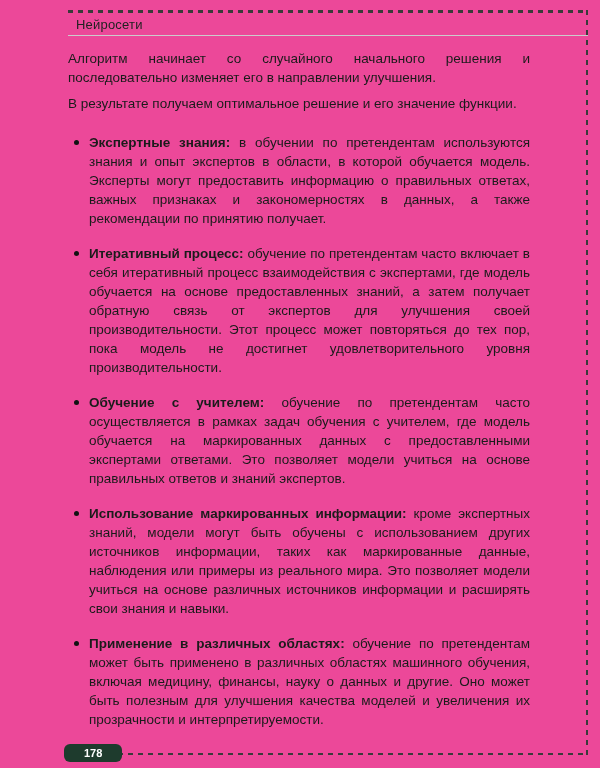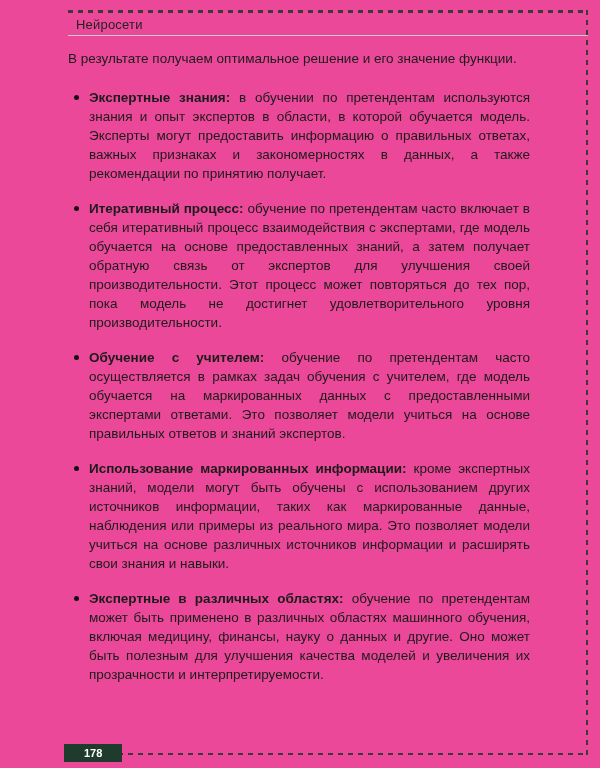--- a/index.html
+++ b/index.html
@@ -85,21 +85,21 @@
   .term {
     font-weight: 700;
   }
   .page-badge {
     position: absolute;
     left: 64px; bottom: 6px;
     min-width: 38px; height: 18px;
     padding: 0 20px;
     box-sizing: border-box;
     background: #1e3b2d;
-    border-radius: 0;
+    border-radius: 6px;
     color: #ffffff;
     font-size: 11px;
     font-weight: 700;
     display: flex;
     align-items: center;
     justify-content: center;
     z-index: 2;
   }
 </style>
 </head>
@@ -108,20 +108,21 @@
 <div class="sheet">
 
   <div class="rule-top"></div>
   <div class="rule-right"></div>
   <div class="rule-bottom"></div>
   <div class="head-underline"></div>
 
   <div class="running-head">Нейросети</div>
 
   <div class="content">
+    <p>Алгоритм начинает со случайного начального решения и последовательно изменяет его в направлении улучшения.</p>
     <p>В результате получаем оптимальное решение и его значение функции.</p>
 
     <ul class="bullets">
       <li>
         <span class="marker"></span>
         <span class="term">Экспертные знания:</span>
         <span>в обучении по претендентам используются знания и опыт экспертов в области, в которой обучается модель. Эксперты могут предоставить информацию о правильных ответах, важных признаках и закономерностях в данных, а также рекомендации по принятию получает.</span>
       </li>
       <li>
         <span class="marker"></span>
@@ -133,21 +134,21 @@
         <span class="term">Обучение с учителем:</span>
         <span>обучение по претендентам часто осуществляется в рамках задач обучения с учителем, где модель обучается на маркированных данных с предоставленными экспертами ответами. Это позволяет модели учиться на основе правильных ответов и знаний экспертов.</span>
       </li>
       <li>
         <span class="marker"></span>
         <span class="term">Использование маркированных информации:</span>
         <span>кроме экспертных знаний, модели могут быть обучены с использованием других источников информации, таких как маркированные данные, наблюдения или примеры из реального мира. Это позволяет модели учиться на основе различных источников информации и расширять свои знания и навыки.</span>
       </li>
       <li>
         <span class="marker"></span>
-        <span class="term">Экспертные в различных областях:</span>
+        <span class="term">Применение в различных областях:</span>
         <span>обучение по претендентам может быть применено в различных областях машинного обучения, включая медицину, финансы, науку о данных и другие. Оно может быть полезным для улучшения качества моделей и увеличения их прозрачности и интерпретируемости.</span>
       </li>
     </ul>
   </div>
 
   <div class="page-badge">178</div>
 
 </div>
 
 </body></html>

